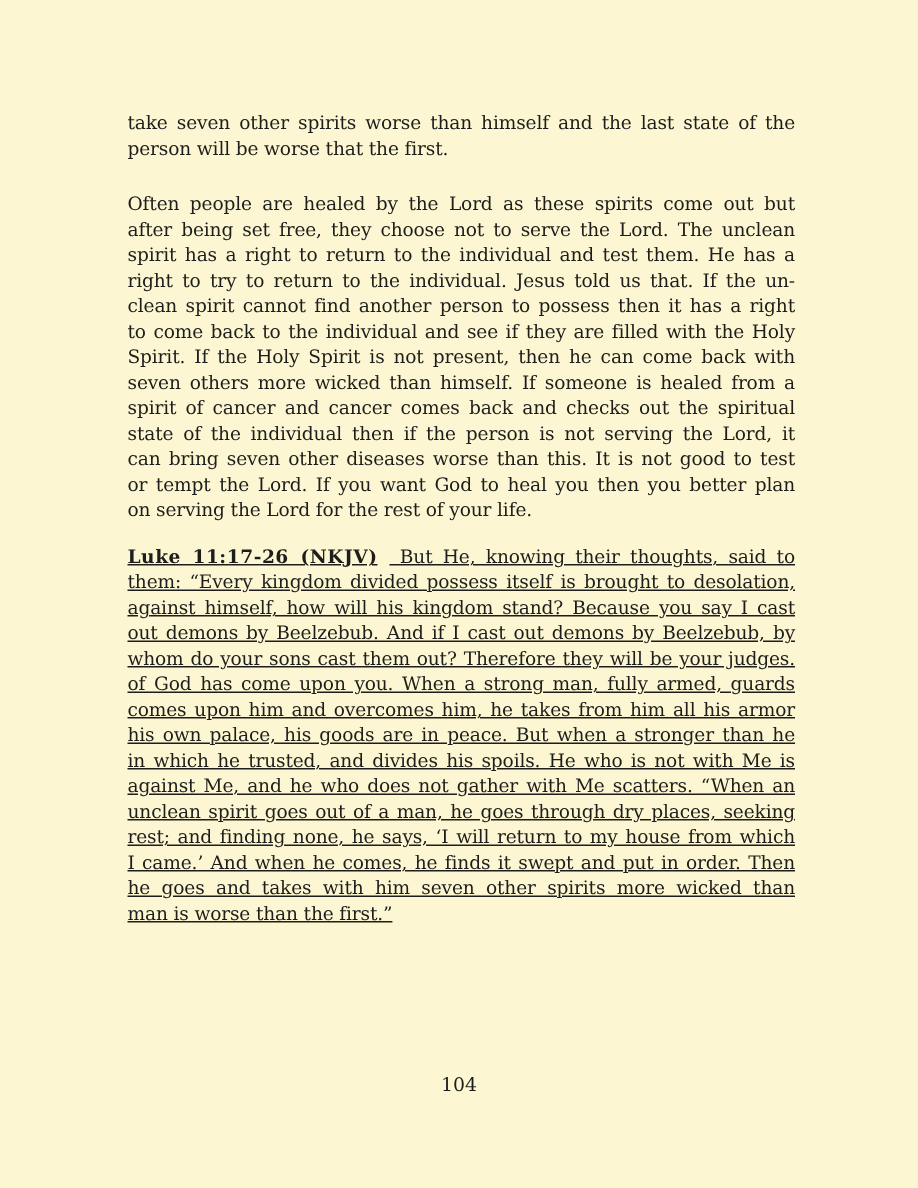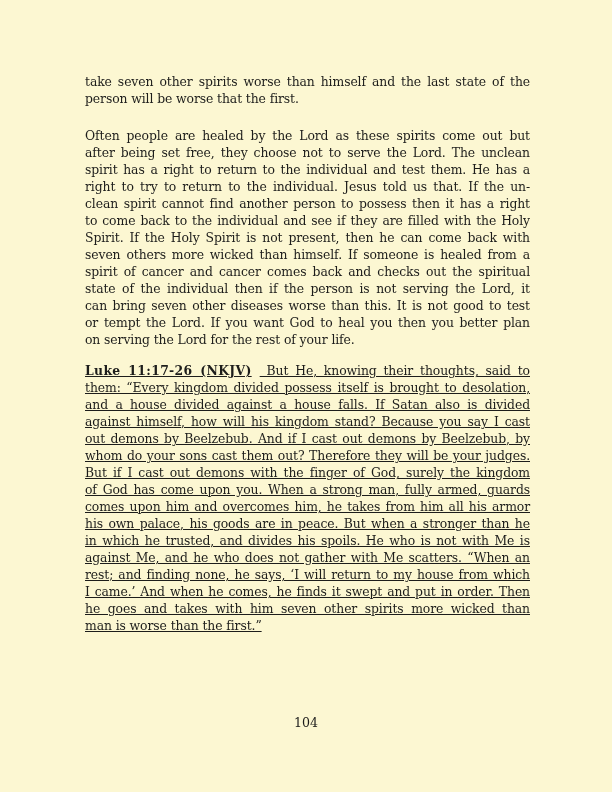--- a/index.html
+++ b/index.html
@@ -74,30 +74,29 @@
           <div class="ln">seven others more wicked than himself.  If someone is healed from a</div>
           <div class="ln">spirit of cancer and cancer comes back and checks out the spiritual</div>
           <div class="ln">state of the individual then if the person is not serving the Lord, it</div>
           <div class="ln">can bring seven other diseases worse than this.  It is not good to test</div>
           <div class="ln">or tempt the Lord.  If you want God to heal you then you better plan</div>
           <div class="ln end">on serving the Lord for the rest of your life.</div>
         </div>
         <div class="para">
           <div class="ln"><b>Luke 11:17-26 (NKJV)</b> But He, knowing their thoughts, said to</div>
           <div class="ln">them: “Every kingdom divided possess itself is brought to desolation,</div>
-          <div class="ln">and a house divided against a house falls. If Satan also is divided</div>
           <div class="ln">against himself, how will his kingdom stand? Because you say I cast</div>
           <div class="ln">out demons by Beelzebub. And if I cast out demons by Beelzebub, by</div>
           <div class="ln">whom do your sons cast them out? Therefore they will be your judges.</div>
-          <div class="ln">But if I cast out demons with the finger of God, surely the kingdom</div>
           <div class="ln">of God has come upon you. When a strong man, fully armed, guards</div>
           <div class="ln">comes upon him and overcomes him, he takes from him all his armor</div>
           <div class="ln">his own palace, his goods are in peace. But when a stronger than he</div>
           <div class="ln">in which he trusted, and divides his spoils. He who is not with Me is</div>
           <div class="ln">against Me, and he who does not gather with Me scatters. “When an</div>
+          <div class="ln">unclean spirit goes out of a man, he goes through dry places, seeking</div>
           <div class="ln">rest; and finding none, he says, ‘I will return to my house from which</div>
           <div class="ln">I came.’ And when he comes, he finds it swept and put in order. Then</div>
           <div class="ln">he goes and takes with him seven other spirits more wicked than</div>
           <div class="ln end">man is worse than the first.”</div>
         </div>
       </div>
   </div>
   <div class="page-number">104</div>
 </div>
 

